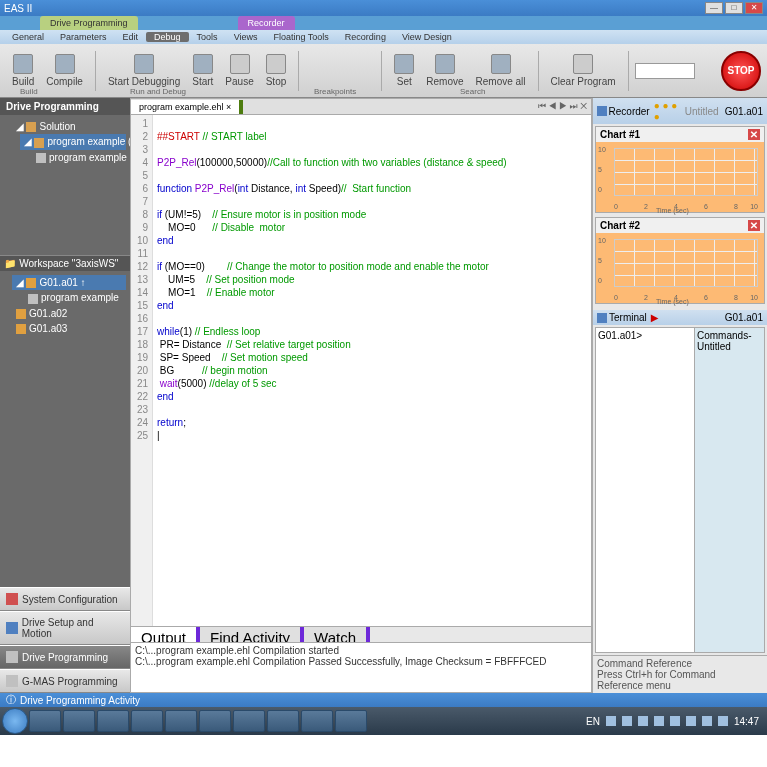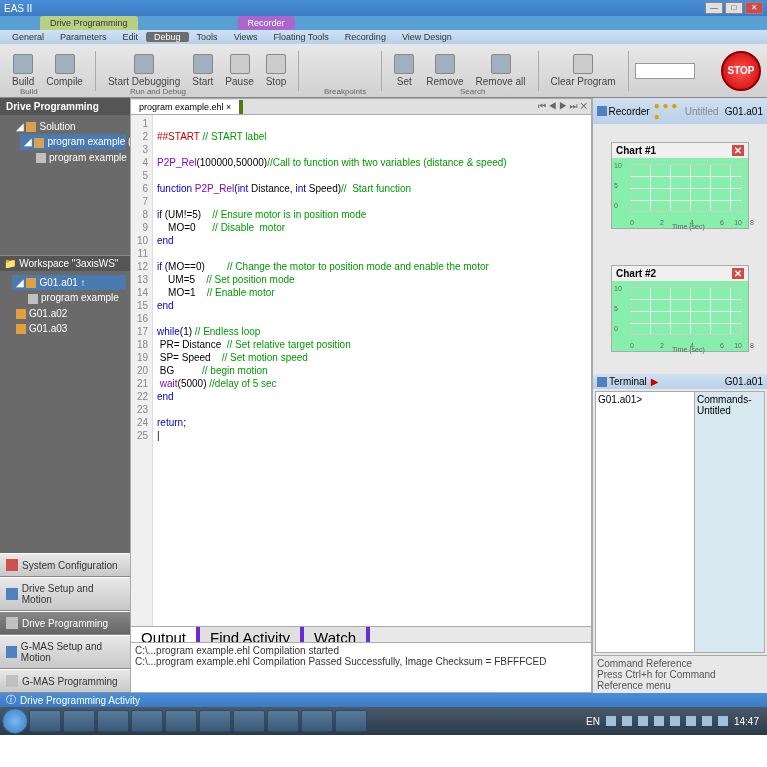--- a/index.html
+++ b/index.html
@@ -42,21 +42,21 @@
 .gutter{width:22px;background:#f0f0f0;color:#888;text-align:right;padding:2px 4px 2px 0;border-right:1px solid #ddd}
 .code-text{flex:1;padding:2px 4px;white-space:pre}
 .kw{color:#0000cc}.cm{color:#009900}.lbl{color:#cc0000}.fn{color:#8800cc}.num{color:#000}
 .bottom-tabs{height:16px;background:#e8e8e8;display:flex;border-top:1px solid #aaa}
 .btab{padding:2px 10px;font-size:15px;border-right:4px solid #6d28d9;background:#fff}
 .btab.inactive{background:#e0e0e0}
 .output{height:50px;background:#fff;padding:2px 4px;font-size:9px;color:#333;border-top:1px solid #aaa}
 .right-panel{width:175px;background:#e8e8e8;display:flex;flex-direction:column;border-left:1px solid #aaa}
 .rec-hdr{background:linear-gradient(#d0e0f0,#b8d0e8);padding:2px 4px;font-size:9px;display:flex;align-items:center}
 .rec-icon{width:10px;height:10px;background:#5080c0;margin-right:2px}
-.chart-box{background:#86efac;margin:18px;border:1px solid #aaa}
+.chart-box{background:#fdba74;margin:2px;border:1px solid #aaa}
 .chart-hdr{background:#f0f0f0;padding:2px 4px;font-size:9px;font-weight:bold;display:flex}
 .chart-close{margin-left:auto;background:#d64848;color:#fff;width:12px;text-align:center}
 .chart-body{height:70px;position:relative;padding:4px}
 .chart-grid{position:absolute;left:18px;right:6px;top:6px;bottom:16px;border:1px solid #ccc;background:repeating-linear-gradient(to right,transparent,transparent 19px,#eee 19px,#eee 20px),repeating-linear-gradient(to bottom,transparent,transparent 11px,#eee 11px,#eee 12px)}
 .chart-ylab{position:absolute;left:2px;font-size:7px;color:#666}
 .chart-xlab{position:absolute;bottom:2px;font-size:7px;color:#666}
 .term-hdr{background:linear-gradient(#d0e0f0,#b8d0e8);padding:2px 4px;font-size:9px;display:flex;align-items:center;margin-top:4px}
 .term-body{flex:1;background:#fff;margin:2px;border:1px solid #aaa;display:flex}
 .term-left{flex:1;padding:2px;font-size:9px}
 .term-right{width:70px;background:#d8e8f0;border-left:1px solid #aaa;font-size:8px;padding:2px}
@@ -142,21 +142,21 @@
   <div class="rib-sep"></div>
   <div class="rib-btn">
       <div class="rib-icon" style="background:#ccc"></div>
       <span>Clear
 Program</span>
     </div>
   <div class="rib-sep"></div>
   <input type="text" style="width: 60px; height: 16px; border: 1px solid rgb(153, 153, 153); font-size: 9px;">
   <span class="rib-group-label" style="left:20px">Build</span>
   <span class="rib-group-label" style="left:130px">Run and Debug</span>
-  <span class="rib-group-label" style="left:324px">Breakpoints</span>
+  <span class="rib-group-label" style="left:314px">Breakpoints</span>
   <span class="rib-group-label" style="left:460px">Search</span>
   <div class="stop-btn">
       <span>STOP</span>
     </div>
 </div>
 
 <div class="main">
   <div class="left-panel">
     <div class="panel-hdr">Drive Programming</div>
     <div class="tree">
@@ -176,24 +176,20 @@
           <span class="nav-icon"></span>
           <span>System Configuration</span>
         </div>
       <div class="nav-btn">
           <span class="nav-icon" style="background:#5080c0"></span>
           <span>Drive Setup and Motion</span>
         </div>
       <div class="nav-btn sel">
           <span class="nav-icon" style="background:#c0c0c0"></span>
           <span>Drive Programming</span>
-        </div>
-      <div class="nav-btn">
-          <span class="nav-icon" style="background:#5080c0"></span>
-          <span>G-MAS Setup and Motion</span>
         </div>
       <div class="nav-btn">
           <span class="nav-icon" style="background:#c0c0c0"></span>
           <span>G-MAS Programming</span>
         </div>
     </div>
   </div>
 
   <div class="center">
     <div class="editor-tabs">

